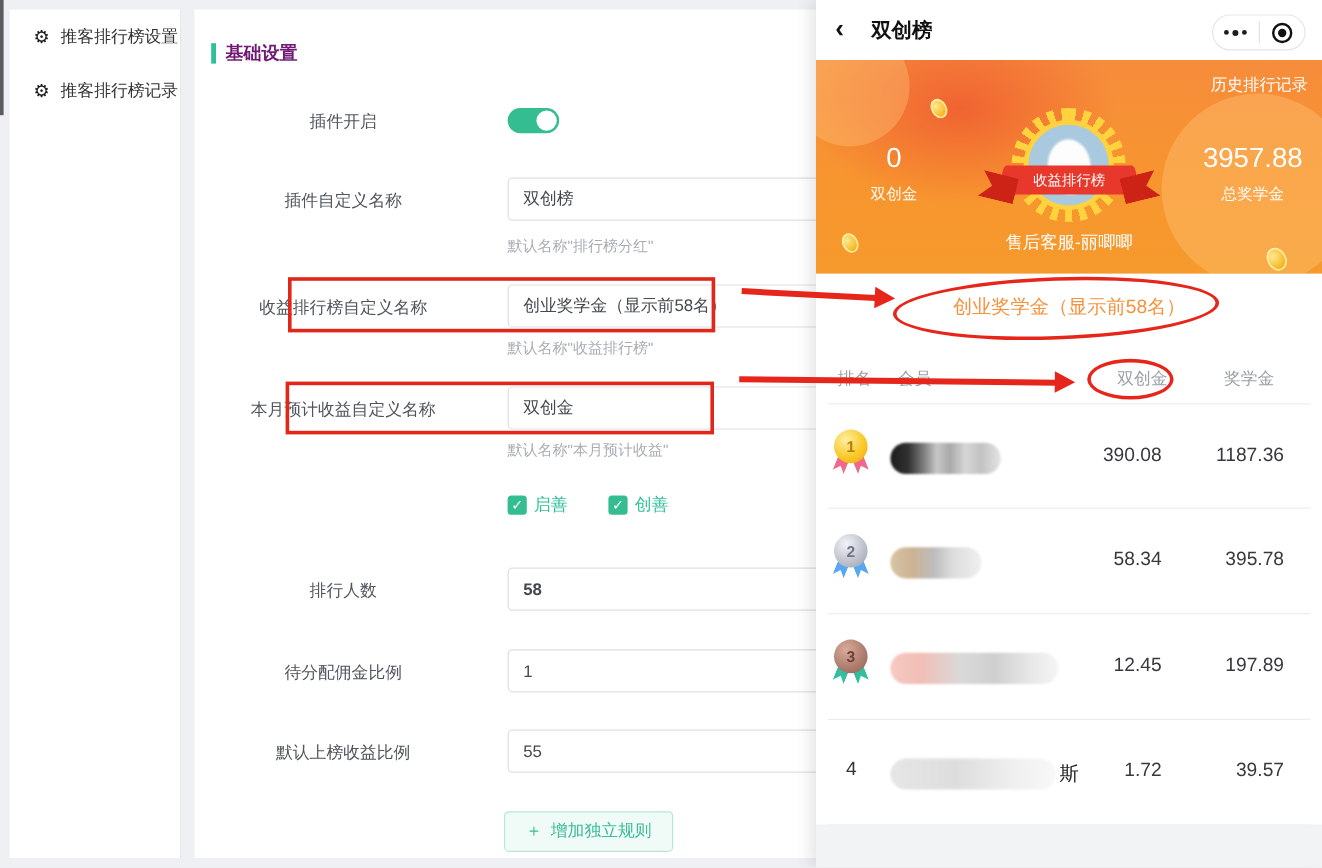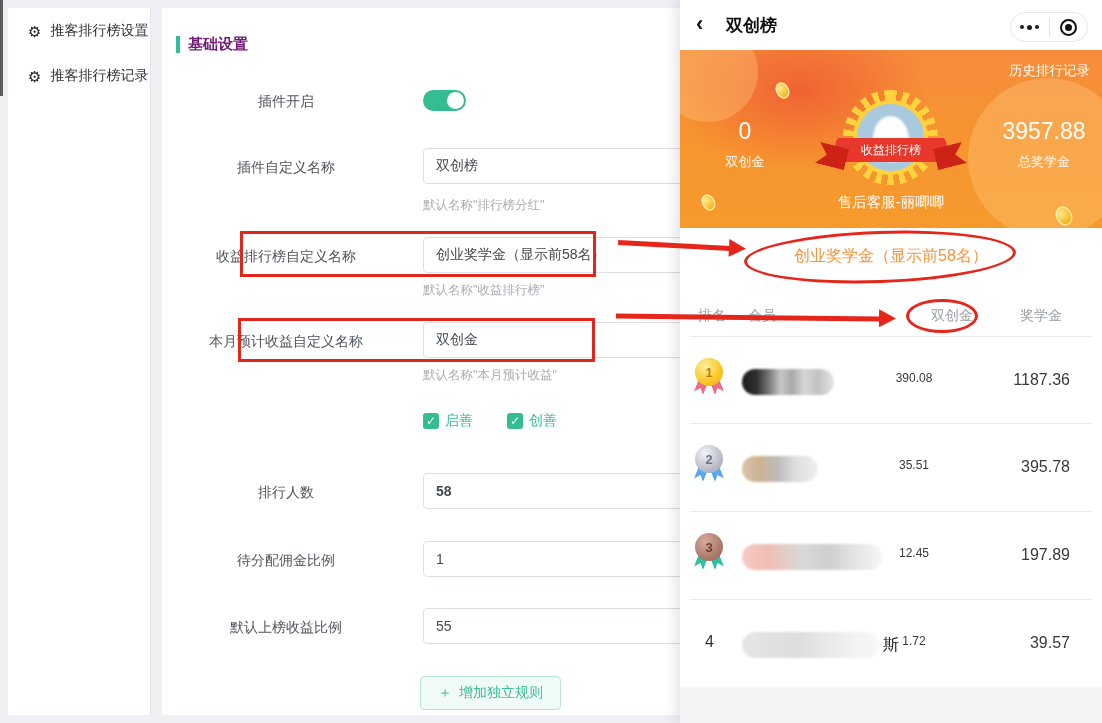--- a/index.html
+++ b/index.html
@@ -83,21 +83,21 @@
   .m-silver .rib { background:#57a8f1; }
   .m-bronze .disc { background:radial-gradient(circle at 36% 30%, #d9aa9c, #aa7b6c 62%, #92604f); color:#6d4032; }
   .m-bronze .rib { background:#31bf9f; }
   .rank-num { position:absolute; left:25px; top:34px; font-size:16px; color:#333; }
   .nameblob { position:absolute; left:62px; top:33px; height:26px; border-radius:13px; filter:blur(1.1px); }
   .nb1 { width:92px; background:linear-gradient(90deg,#1c1c1c 0%,#303030 16%,#7d7d7d 30%,#c7c7c7 42%,#a9a9a9 54%,#d6d6d6 68%,#c2c2c2 82%,#e4e4e4 100%); }
   .nb2 { width:76px; background:linear-gradient(90deg,#d8c3a5 0%,#ccb393 24%,#bdbdbd 48%,#dcdcdc 68%,#f0f0f0 100%); }
   .nb3 { width:140px; background:linear-gradient(90deg,#f6cac2 0%,#f1beb5 18%,#d9d9d9 42%,#cfcfcf 62%,#e9e9e9 85%,#f5f5f5 100%); }
   .nb4 { width:138px; background:linear-gradient(90deg,#e6e6e6 0%,#dddddd 40%,#efefef 74%,#f8f8f8 100%); }
   .name-suffix { position:absolute; left:203px; top:36px; font-size:16px; color:#222; }
-  .val1 { position:absolute; left:180px; top:35px; width:108px; text-align:center; font-size:12px; color:#38393d; }
+  .val1 { position:absolute; left:180px; top:35px; width:108px; text-align:right; font-size:16px; color:#38393d; }
   .val2 { position:absolute; left:306px; top:35px; width:84px; text-align:right; font-size:16px; color:#38393d; }
   .p-foot { position:absolute; left:0; top:687px; width:422px; height:36px; background:#f2f3f5; }
 
   
   .anno { position:absolute; left:0; top:0; width:1102px; height:723px; pointer-events:none; z-index:50; }
   .rbox { position:absolute; border:3px solid #e0271a; }
   .rellipse { position:absolute; border:3px solid #e6261b; border-radius:50%; }
   .rarrow { position:absolute; height:5px; background:#e6261b; }
   .rarrow::after { content:""; position:absolute; right:-16px; top:-7px; width:0; height:0; border-left:17px solid #e6261b; border-top:9.5px solid transparent; border-bottom:9.5px solid transparent; }
 </style>
@@ -233,21 +233,21 @@
     </div>
     <div class="tdiv" style="top:423px;"></div>
 
     <div class="p-row" style="top:423px;">
       <span class="medal m-silver">
         <i class="rib l"></i>
           <i class="rib r"></i>
         <span class="disc">2</span>
       </span>
       <span class="nameblob nb2"></span>
-      <span class="val1">35.51</span>
+      <span class="val1">58.34</span>
       <span class="val2">395.78</span>
     </div>
     <div class="tdiv" style="top:511px;"></div>
 
     <div class="p-row" style="top:511px;">
       <span class="medal m-bronze">
         <i class="rib l"></i>
           <i class="rib r"></i>
         <span class="disc">3</span>
       </span>

